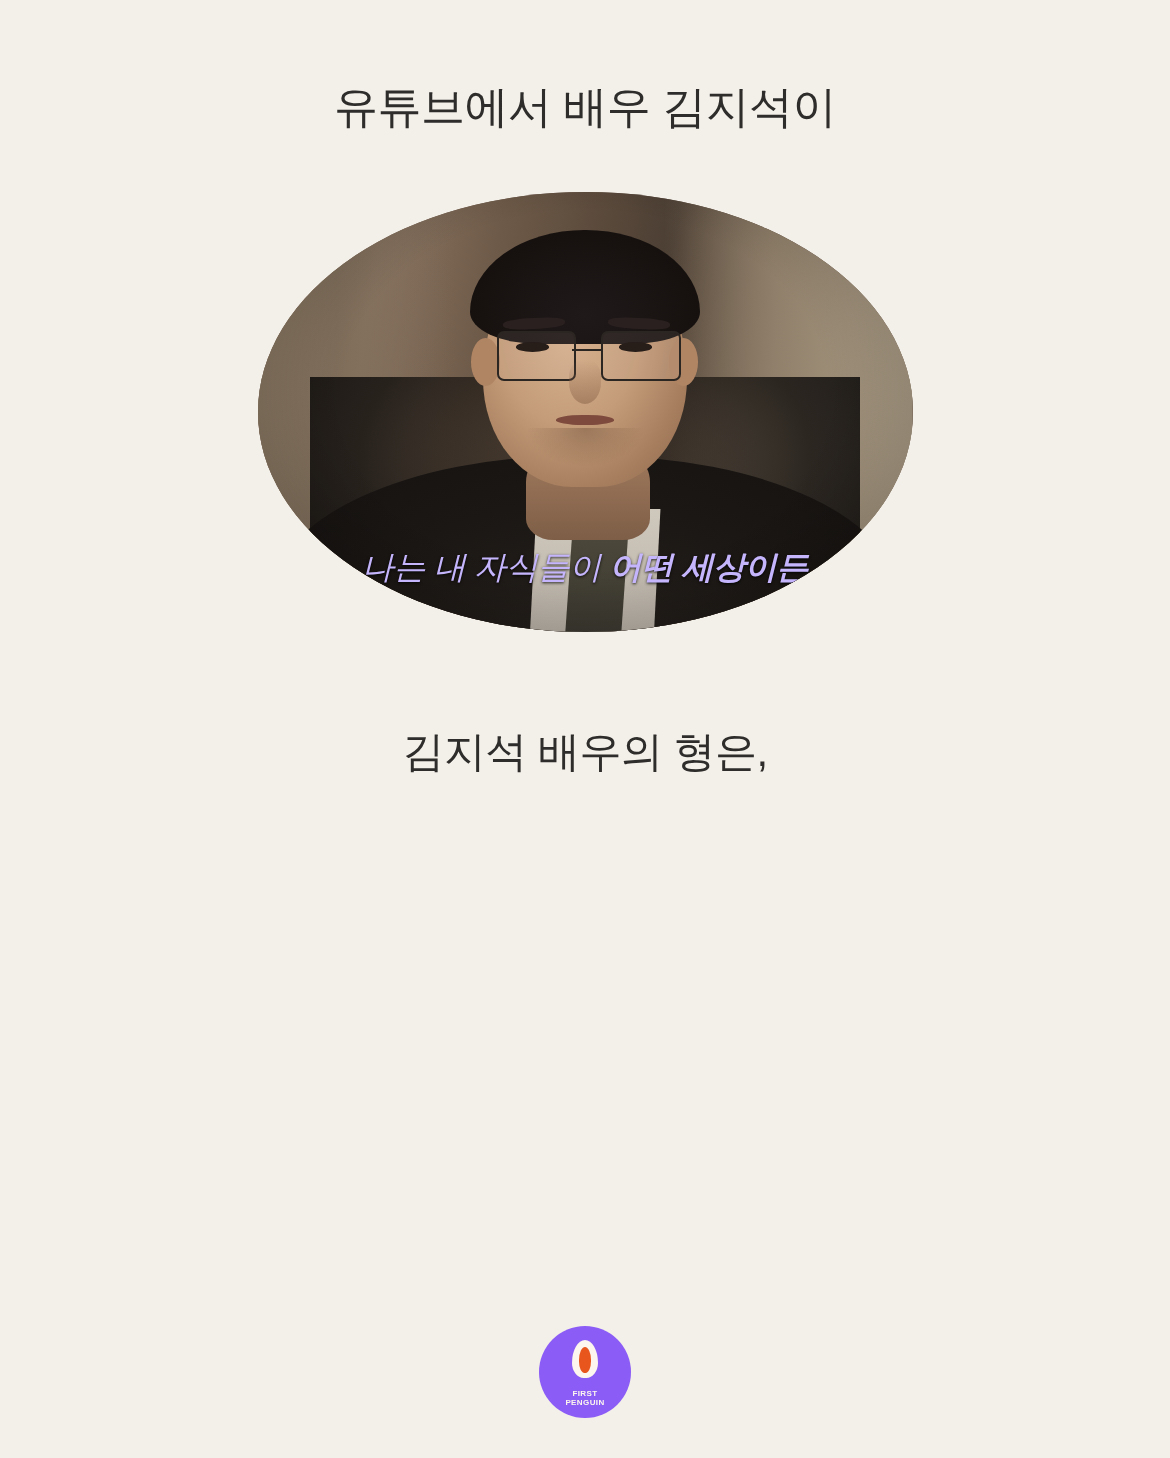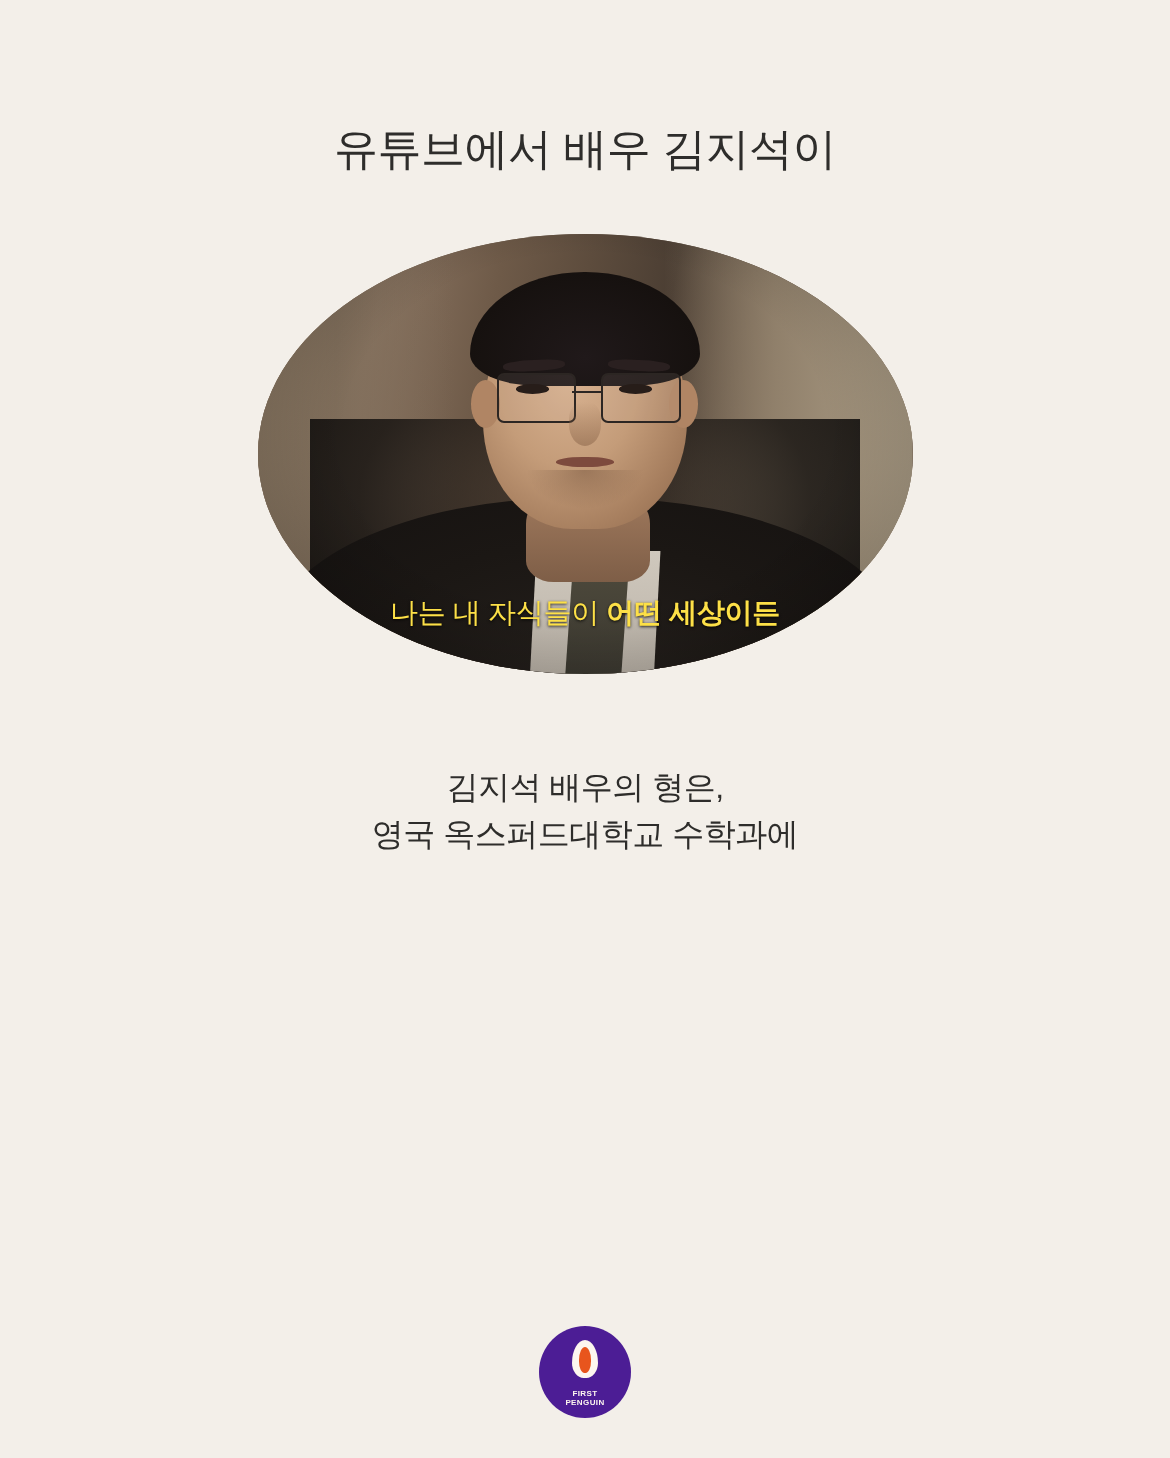--- a/index.html
+++ b/index.html
@@ -19,21 +19,21 @@
     width: 1170px;
     height: 1458px;
     background: #f3efe9;
     display: flex;
     flex-direction: column;
     align-items: center;
   }
 
   
   .top-text {
-    margin-top: 118px;
+    margin-top: 76px;
     text-align: center;
     color: #2e2d2b;
     font-size: 44px;
     line-height: 1.42;
     font-weight: 500;
     letter-spacing: -0.5px;
   }
   .top-text .line {
     display: block;
     white-space: nowrap;
@@ -189,36 +189,37 @@
     position: absolute;
     inset: 0;
     background: radial-gradient(ellipse at 50% 45%, rgba(0,0,0,0) 52%, rgba(0,0,0,0.35) 100%);
   }
   .caption {
     position: absolute;
     left: 0;
     right: 0;
     bottom: 42px;
     text-align: center;
-    color: #fde047;
-    font-size: 28px;
+    color: #c4b5fd;
+    font-size: 32px;
     letter-spacing: -0.3px;
     text-shadow: 0 1px 3px rgba(0,0,0,0.85);
     white-space: nowrap;
+    font-style: italic;
   }
   .caption .hl {
     font-weight: 700;
   }
 
   
   .bottom-text {
     margin-top: 90px;
     text-align: center;
     color: #2e2d2b;
-    font-size: 32px;
+    font-size: 42px;
     line-height: 1.45;
     font-weight: 500;
     letter-spacing: -0.5px;
   }
   .bottom-text .line {
     display: block;
     white-space: nowrap;
   }
 
   
@@ -227,21 +228,21 @@
     left: 50%;
     transform: translateX(-50%);
     bottom: 40px;
     width: 92px;
     height: 92px;
   }
   .logo {
     width: 92px;
     height: 92px;
     border-radius: 50%;
-    background: #4c1d95;
+    background: #8b5cf6;
     position: relative;
     display: flex;
     flex-direction: column;
     align-items: center;
     justify-content: flex-end;
     padding-bottom: 10px;
     box-sizing: border-box;
     overflow: hidden;
   }
   .penguin {
@@ -312,21 +313,20 @@
       <div class="ph-vignette"></div>
       <div class="caption">
         <span>나는 내 자식들이</span>
         <span class="hl">어떤 세상이든</span>
       </div>
     </div>
   </div>
 
   <div class="bottom-text">
     <span class="line">김지석 배우의 형은,</span>
-    <span class="line">영국 옥스퍼드대학교 수학과에</span>
   </div>
 
   <div class="logo-wrap">
     <div class="logo">
       <div class="penguin"></div>
       <div class="logo-text">
         <div>FIRST</div>
         <div>PENGUIN</div>
       </div>
     </div>

